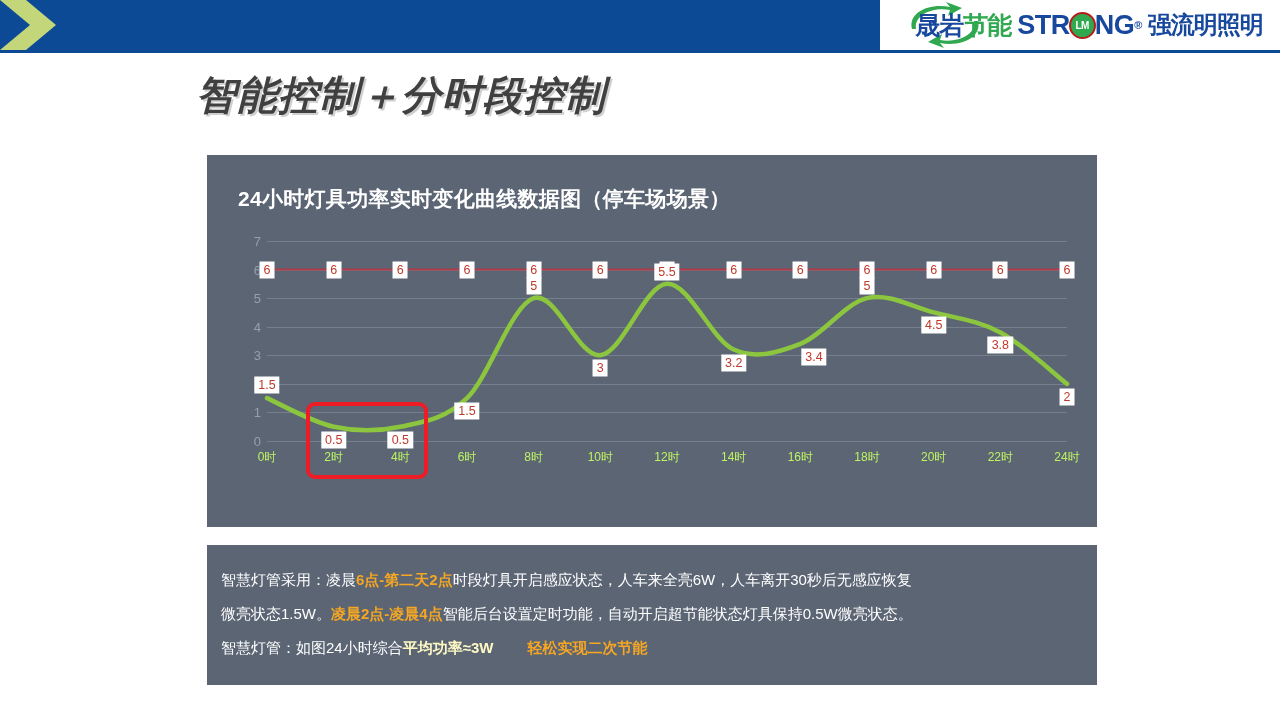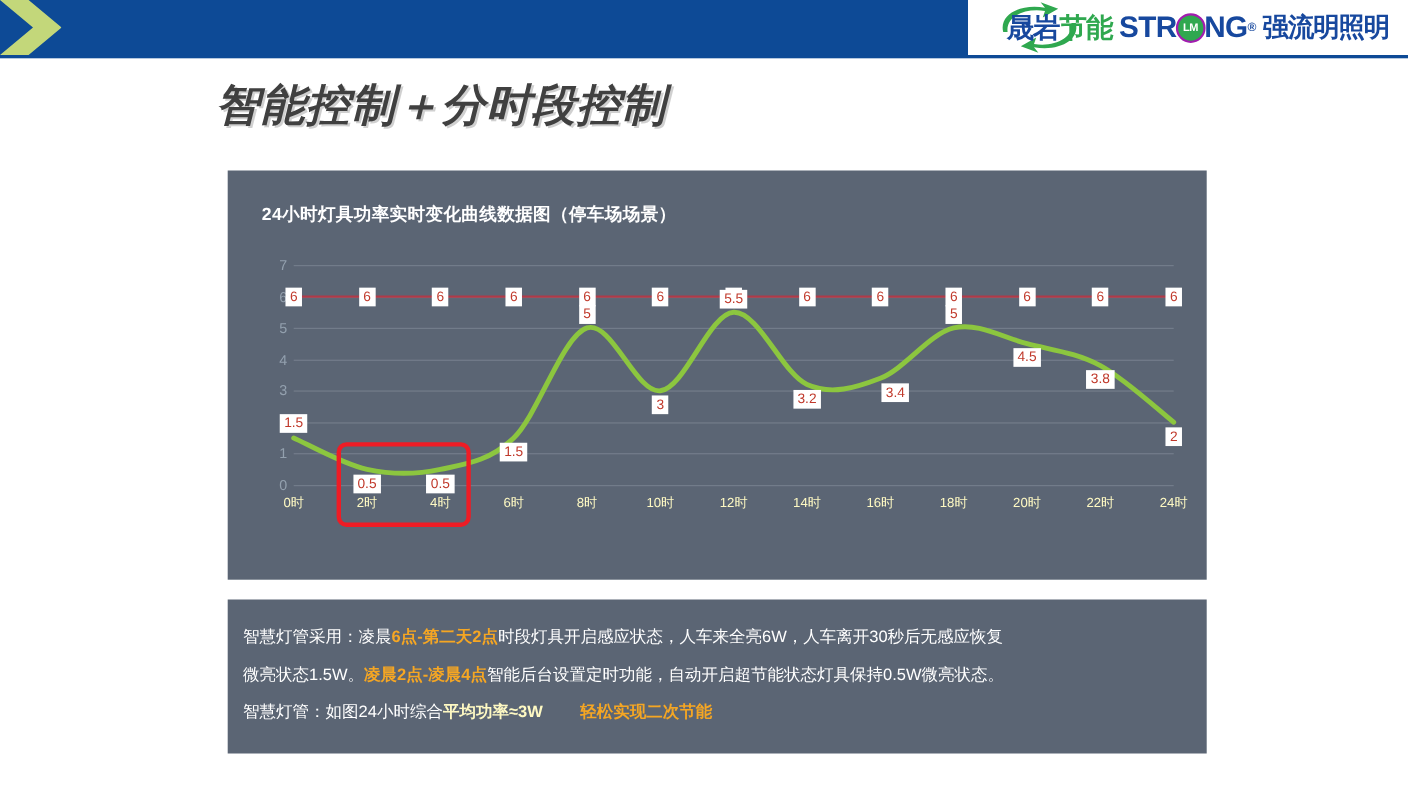--- a/index.html
+++ b/index.html
@@ -21,47 +21,47 @@
   .logo-box{position:absolute;right:0;top:0;width:400px;height:50px;background:#ffffff;
       display:flex;align-items:center;justify-content:center;gap:6px;}
   .logo-swoosh{position:absolute;left:22px;top:-1px;width:86px;height:52px;}
   .logo-cn{font-size:25px;font-weight:bold;color:#17489e;letter-spacing:-1px;
       position:relative;padding-left:18px;white-space:nowrap;}
   .logo-cn .g{color:#2fa84f;}
   .logo-strong{font-size:27px;font-weight:bold;color:#17489e;letter-spacing:-.5px;
       display:flex;align-items:center;white-space:nowrap;}
   .lm-badge{display:inline-flex;align-items:center;justify-content:center;width:23px;height:23px;
       border-radius:50%;background:#2fa84f;color:#fff;font-size:10px;font-weight:bold;
-      margin:0 -1px;border:2px solid #a21caf;}
+      margin:0 -1px;border:2px solid #b91c1c;}
   .reg{font-size:11px;vertical-align:super;}
   .logo-tail{font-size:24px;font-weight:bold;color:#17489e;letter-spacing:-1px;white-space:nowrap;}
 
   
   .subtitle{position:absolute;left:196px;top:68px;font-size:40px;font-weight:bold;
      font-style:italic;color:#404040;letter-spacing:1px;white-space:nowrap;
      text-shadow:2px 2px 0 rgba(170,170,170,.55);}
 
   
   .chart-panel{position:absolute;left:207px;top:155px;width:890px;height:372px;
      background:#5b6574;}
-  .chart-title{position:absolute;left:31px;top:30px;color:#ffffff;font-size:16px;
+  .chart-title{position:absolute;left:31px;top:30px;color:#ffffff;font-size:21px;
      font-weight:bold;white-space:nowrap;letter-spacing:.3px;}
   .legend{position:absolute;left:668px;top:22px;}
   .legend-row{display:flex;align-items:center;height:21px;white-space:nowrap;}
   .legend-swatch{width:22px;height:4px;border-radius:2px;margin-right:7px;flex:0 0 auto;}
   .legend-text{color:#e9ecef;font-size:11.5px;}
 
   .plot{position:absolute;left:30px;top:86px;width:830px;height:220px;}
   .ylabels{position:absolute;left:0;top:0;width:24px;height:200px;}
   .ylabel{position:absolute;right:0;color:#93a0ae;font-size:13px;
      transform:translateY(-50%);text-align:right;}
   .gridwrap{position:absolute;left:30px;top:0;right:0;height:200px;}
   .gridline{position:absolute;left:0;right:0;height:1px;background:#8b95a3;opacity:.55;}
   .xlabels{position:absolute;left:30px;top:208px;right:0;height:22px;}
-  .xlabel{position:absolute;color:#fef9c3;font-size:12px;transform:translateX(-50%);
+  .xlabel{position:absolute;color:#bef264;font-size:12px;transform:translateX(-50%);
      white-space:nowrap;}
   svg.series{position:absolute;left:30px;top:0;overflow:visible;}
   .dlabel{position:absolute;background:#ffffff;color:#c0392b;font-size:12.5px;
      line-height:15px;padding:1px 4px;transform:translate(-50%,-50%);white-space:nowrap;}
   .highlight-box{position:absolute;border:4px solid #ee1c25;border-radius:9px;
      box-sizing:border-box;}
 
   
   .info-panel{position:absolute;left:207px;top:545px;width:890px;height:140px;
      background:#5b6574;padding:18px 14px 0 14px;box-sizing:border-box;}

